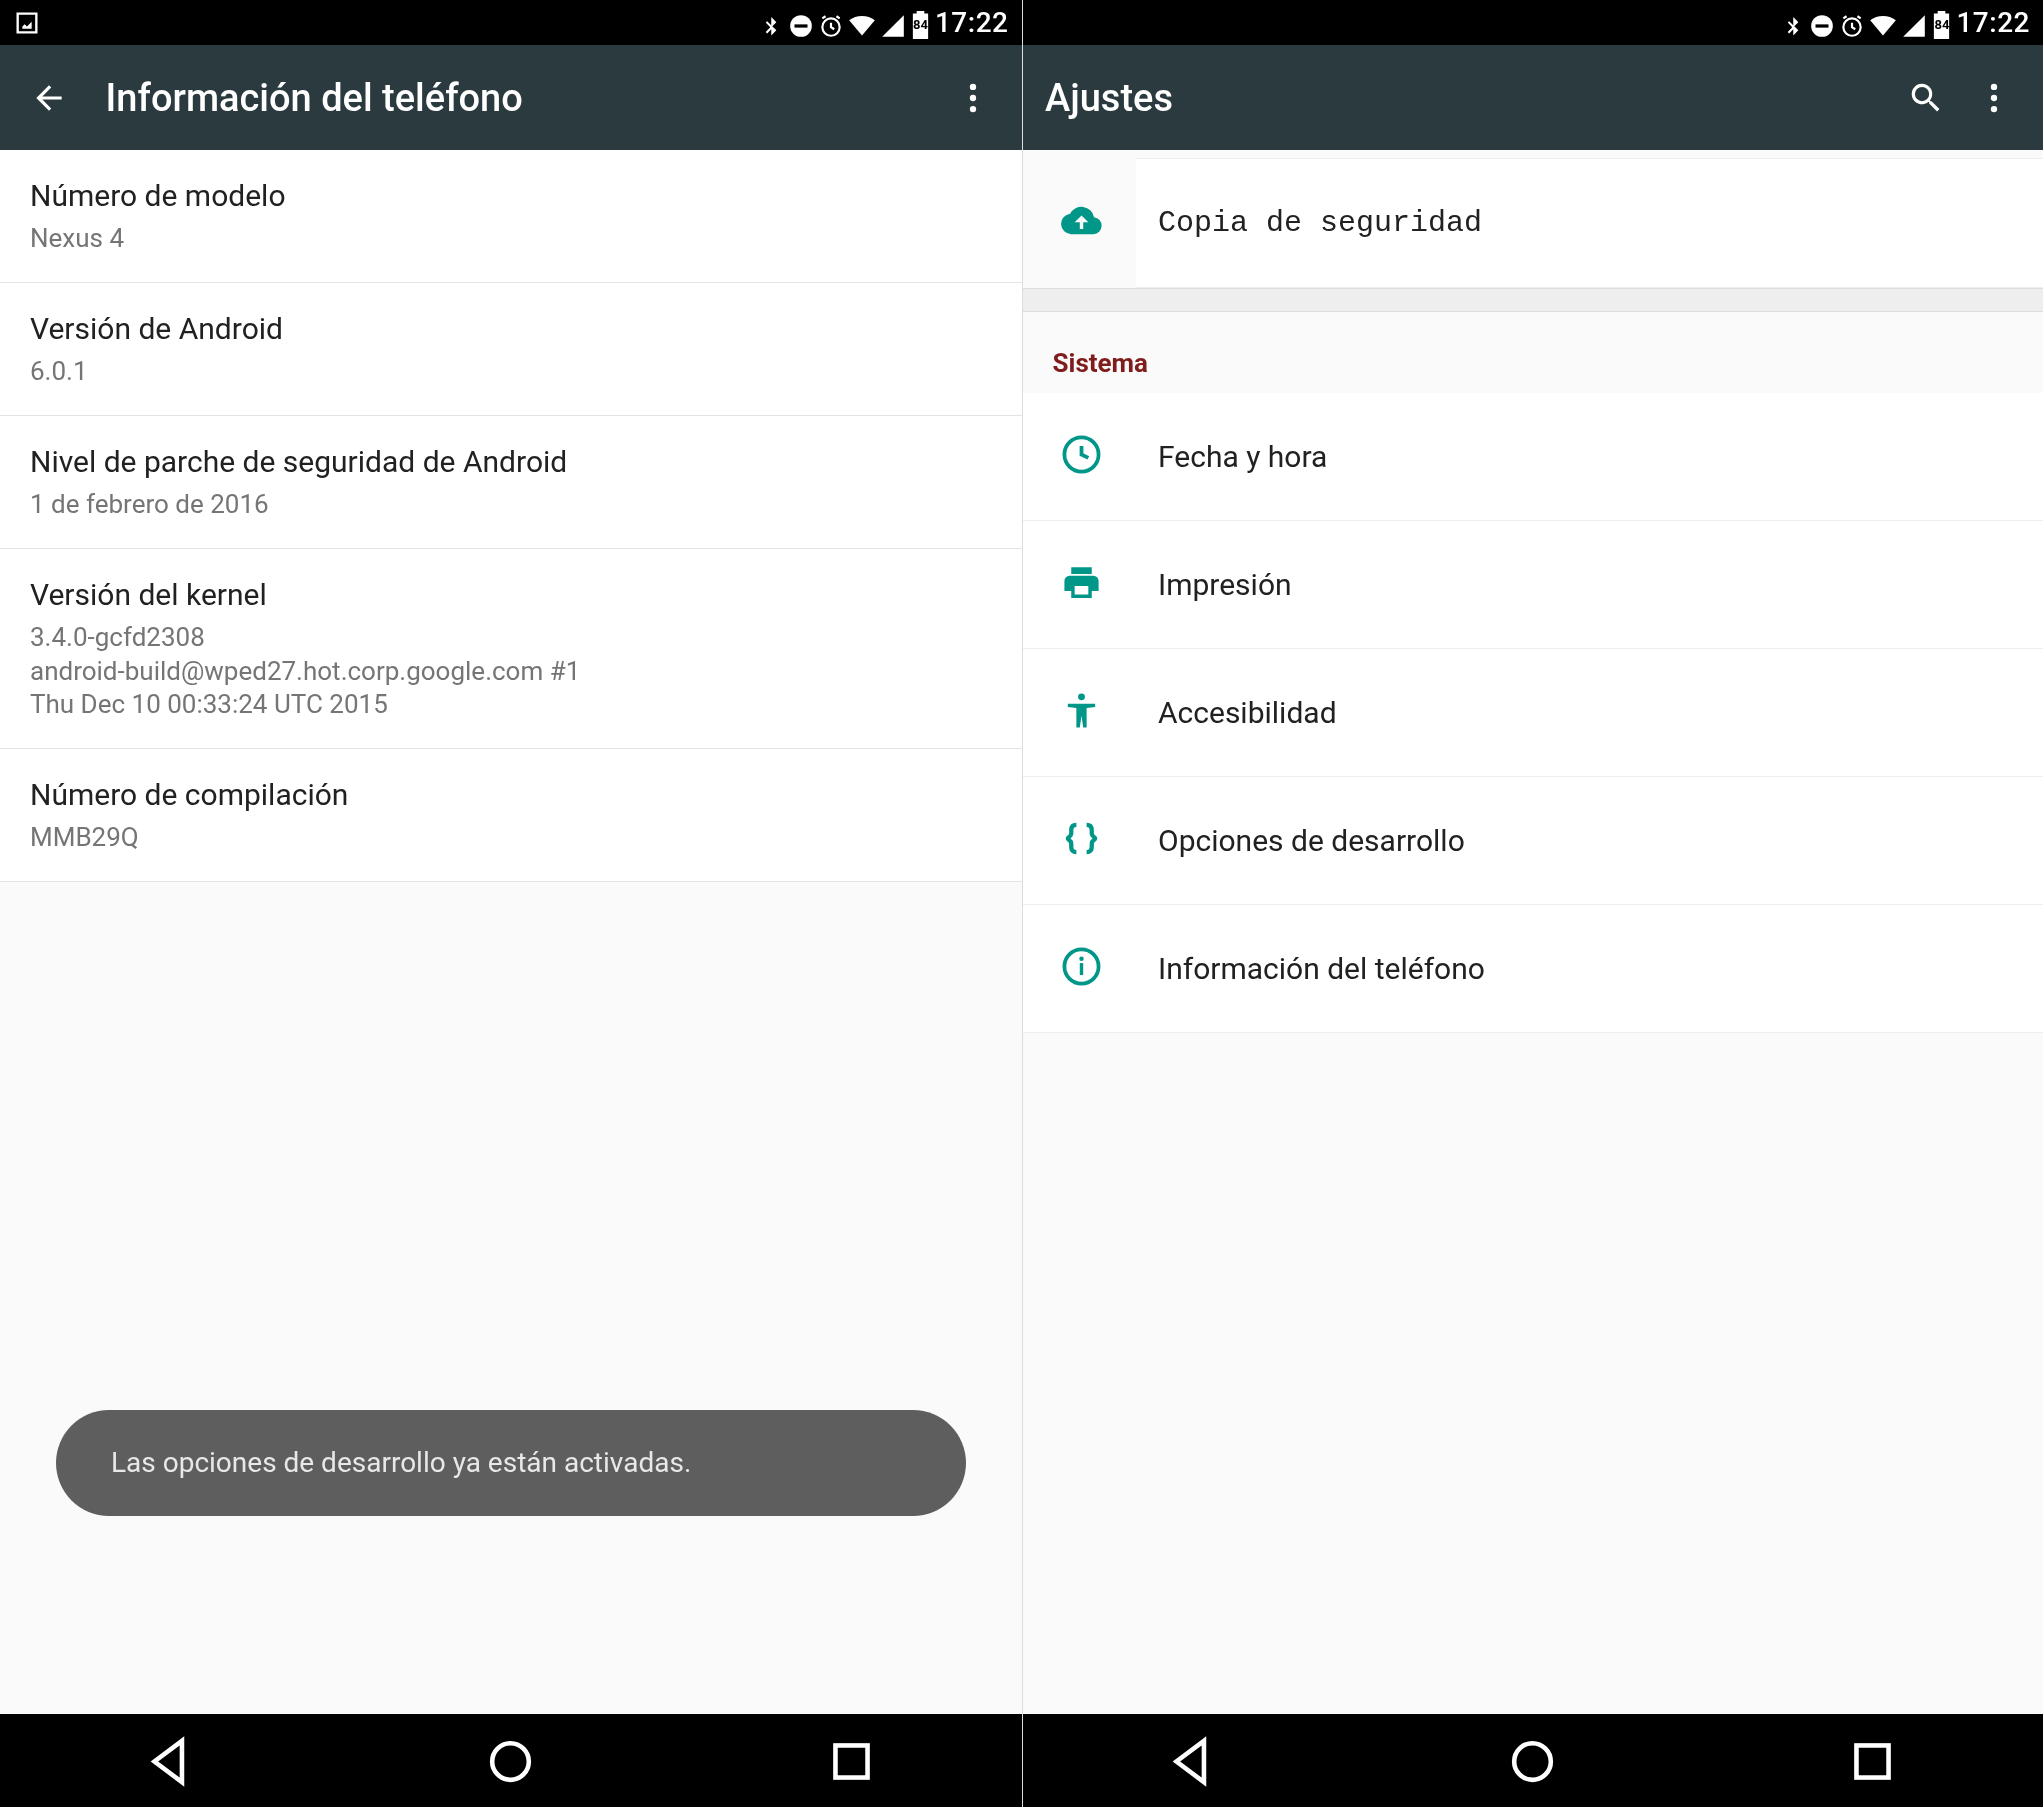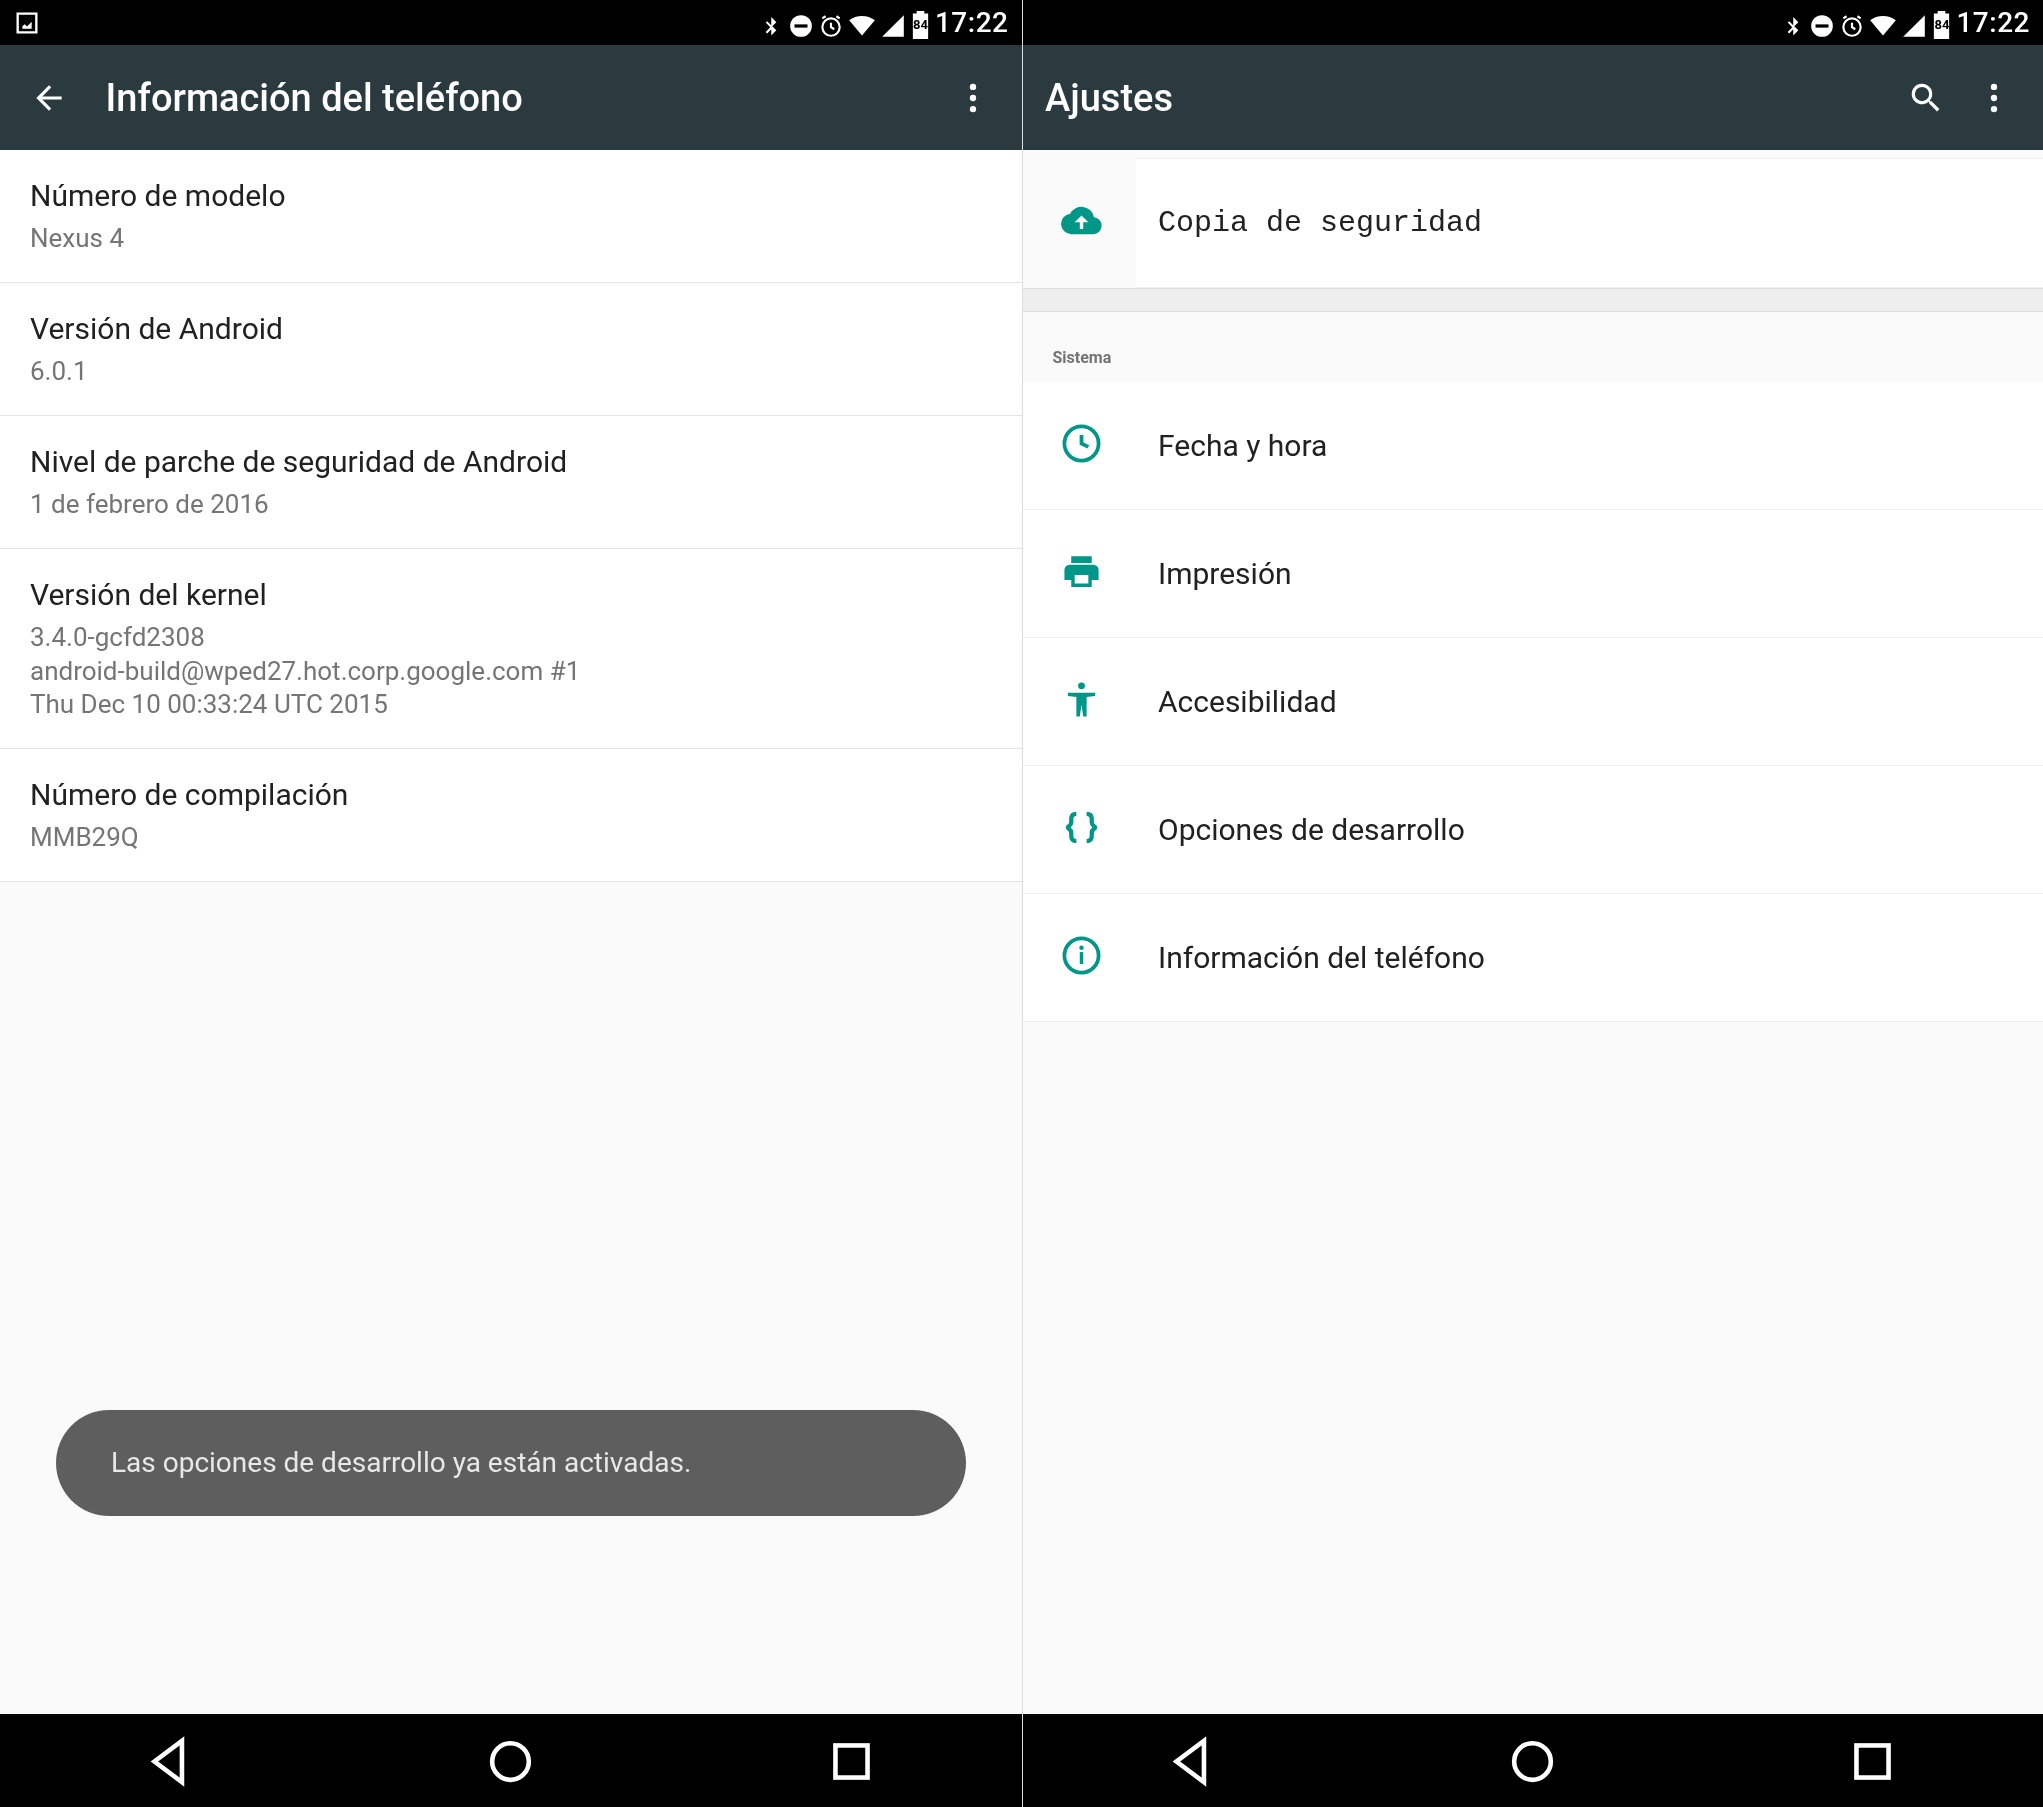--- a/index.html
+++ b/index.html
@@ -33,21 +33,21 @@
   .row { padding: 26px 30px; border-bottom: 0.9px solid #e4e4e4; background: #fff; }
   .row .title { font-size: 30px; color: #212121; line-height: 1.35; }
   .row .sub { font-size: 26px; color: #757575; margin-top: 5.6px; line-height: 1.3; }
   .row.simple { padding: 28px 30px; }
 
   
   .settings-row { display: flex; align-items: center; padding: 41px 30px 41px 38px; border-bottom: 0.9px solid #eee; background: #fff; }
   .settings-row .icon { width: 90px; display: flex; align-items: center; justify-content: flex-start; }
   .settings-row .icon svg { fill: #009688; width: 41px; height: 41px; }
   .settings-row .label { font-size: 30px; color: #212121; padding-left: 7.5px; }
-  .section-hdr { padding: 36px 30px 15px 30px; font-size: 16px; font-weight: 700; color: #737373; background: #fafafa; }
+  .section-hdr { padding: 36px 30px 15px 30px; font-size: 26px; font-weight: 700; color: #7f1d1d; background: #fafafa; }
   .section-gap { height: 24.5px; background: #eeeeee; border-top: 0.9px solid #ddd; border-bottom: 0.9px solid #ddd; }
 
   
   .toast { position: absolute; left: 56px; right: 56px; bottom: 198px; background: rgba(80,80,80,0.92); color: #e8e8e8; border-radius: 53px; padding: 34px 55px; font-size: 28px; line-height: 1.35; }
 
   
   .navbar { height: 94px; background: #000; display: flex; align-items: center; justify-content: space-around; }
   .navbar .nav-btn { width: 169px; display: flex; align-items: center; justify-content: center; }
   .navbar svg { fill: none; stroke: #fff; stroke-width: 4; width: 55px; height: 55px; }
 

